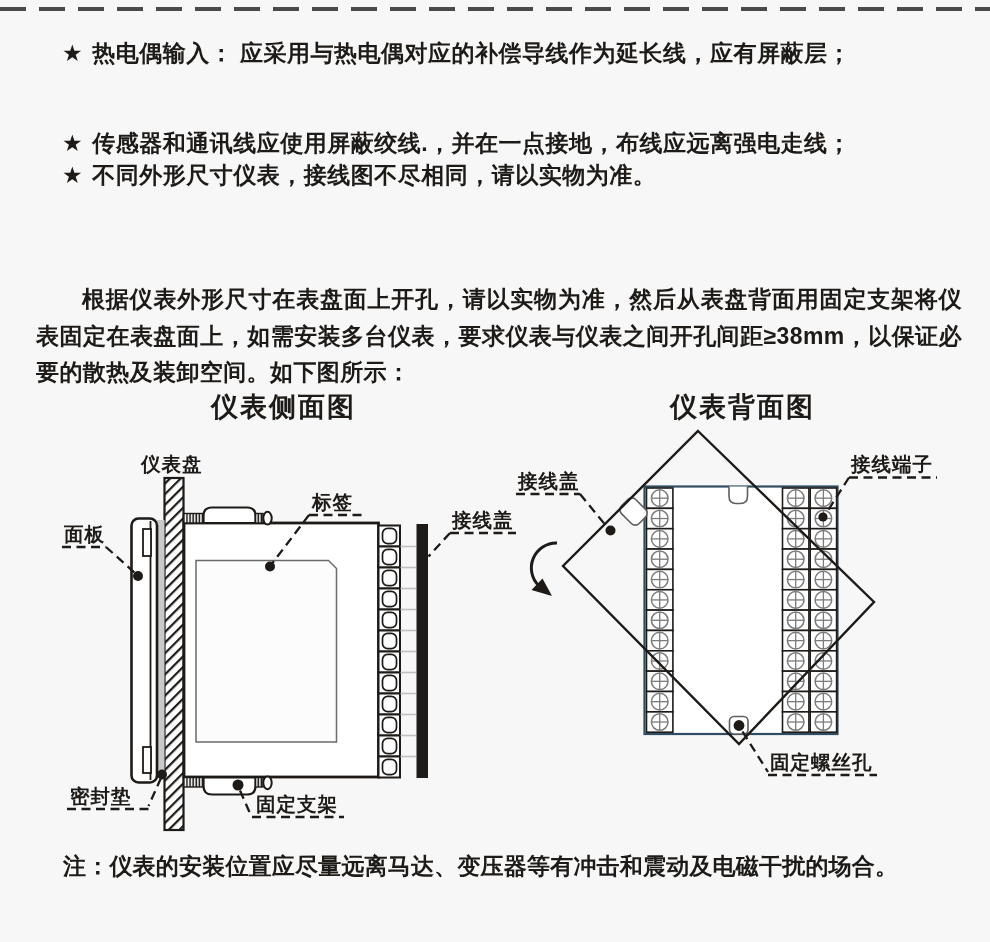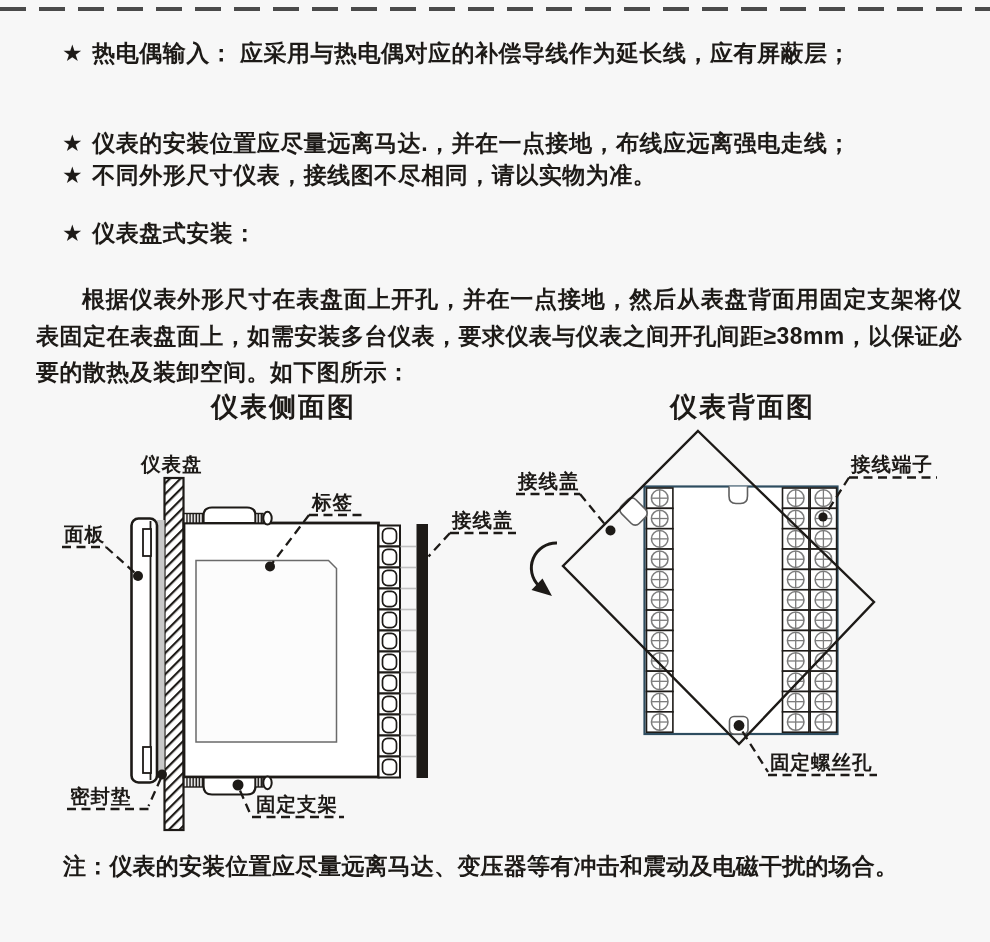--- a/index.html
+++ b/index.html
@@ -42,25 +42,24 @@
   .leader{stroke:#1d1a17;stroke-width:2.3;stroke-dasharray:9 5.5;fill:none;}
   .dot{fill:#1d1a17;}
 </style>
 </head>
 <body>
 
 <div class="page">
   <div class="dash-top"></div>
 
   <div class="bullet b1"><span class="star">★</span><span>热电偶输入： 应采用与热电偶对应的补偿导线作为延长线，应有屏蔽层；</span></div>
-  <div class="bullet b3"><span class="star">★</span><span>仪表的安装位置应尽量远离马达.，并在一点接地，布线应远离强电走线；</span></div>
+  <div class="bullet b3"><span class="star">★</span><span>传感器和通讯线应使用屏蔽绞线.，并在一点接地，布线应远离强电走线；</span></div>
   <div class="bullet b4"><span class="star">★</span><span>不同外形尺寸仪表，接线图不尽相同，请以实物为准。</span></div>
-  <div class="bullet b5"><span class="star">★</span><span>仪表盘式安装：</span></div>
-
-  <p class="para">根据仪表外形尺寸在表盘面上开孔，并在一点接地，然后从表盘背面用固定支架将仪表固定在表盘面上，如需安装多台仪表，要求仪表与仪表之间开孔间距≥38mm，以保证必要的散热及装卸空间。如下图所示：</p>
+
+  <p class="para">根据仪表外形尺寸在表盘面上开孔，请以实物为准，然后从表盘背面用固定支架将仪表固定在表盘面上，如需安装多台仪表，要求仪表与仪表之间开孔间距≥38mm，以保证必要的散热及装卸空间。如下图所示：</p>
 
   <div class="dtitle t-side">仪表侧面图</div>
   <div class="dtitle t-back">仪表背面图</div>
 
   <svg class="svg-side" width="485" height="405" viewBox="40 440 485 405">
     <defs>
       <pattern id="hatch" patternUnits="userSpaceOnUse" width="7.5" height="7.5" patternTransform="rotate(45)">
         <rect width="7.5" height="7.5" fill="#ffffff"></rect>
         <line x1="1" y1="0" x2="1" y2="7.5" stroke="#1d1a17" stroke-width="2.4"></line>
       </pattern>

